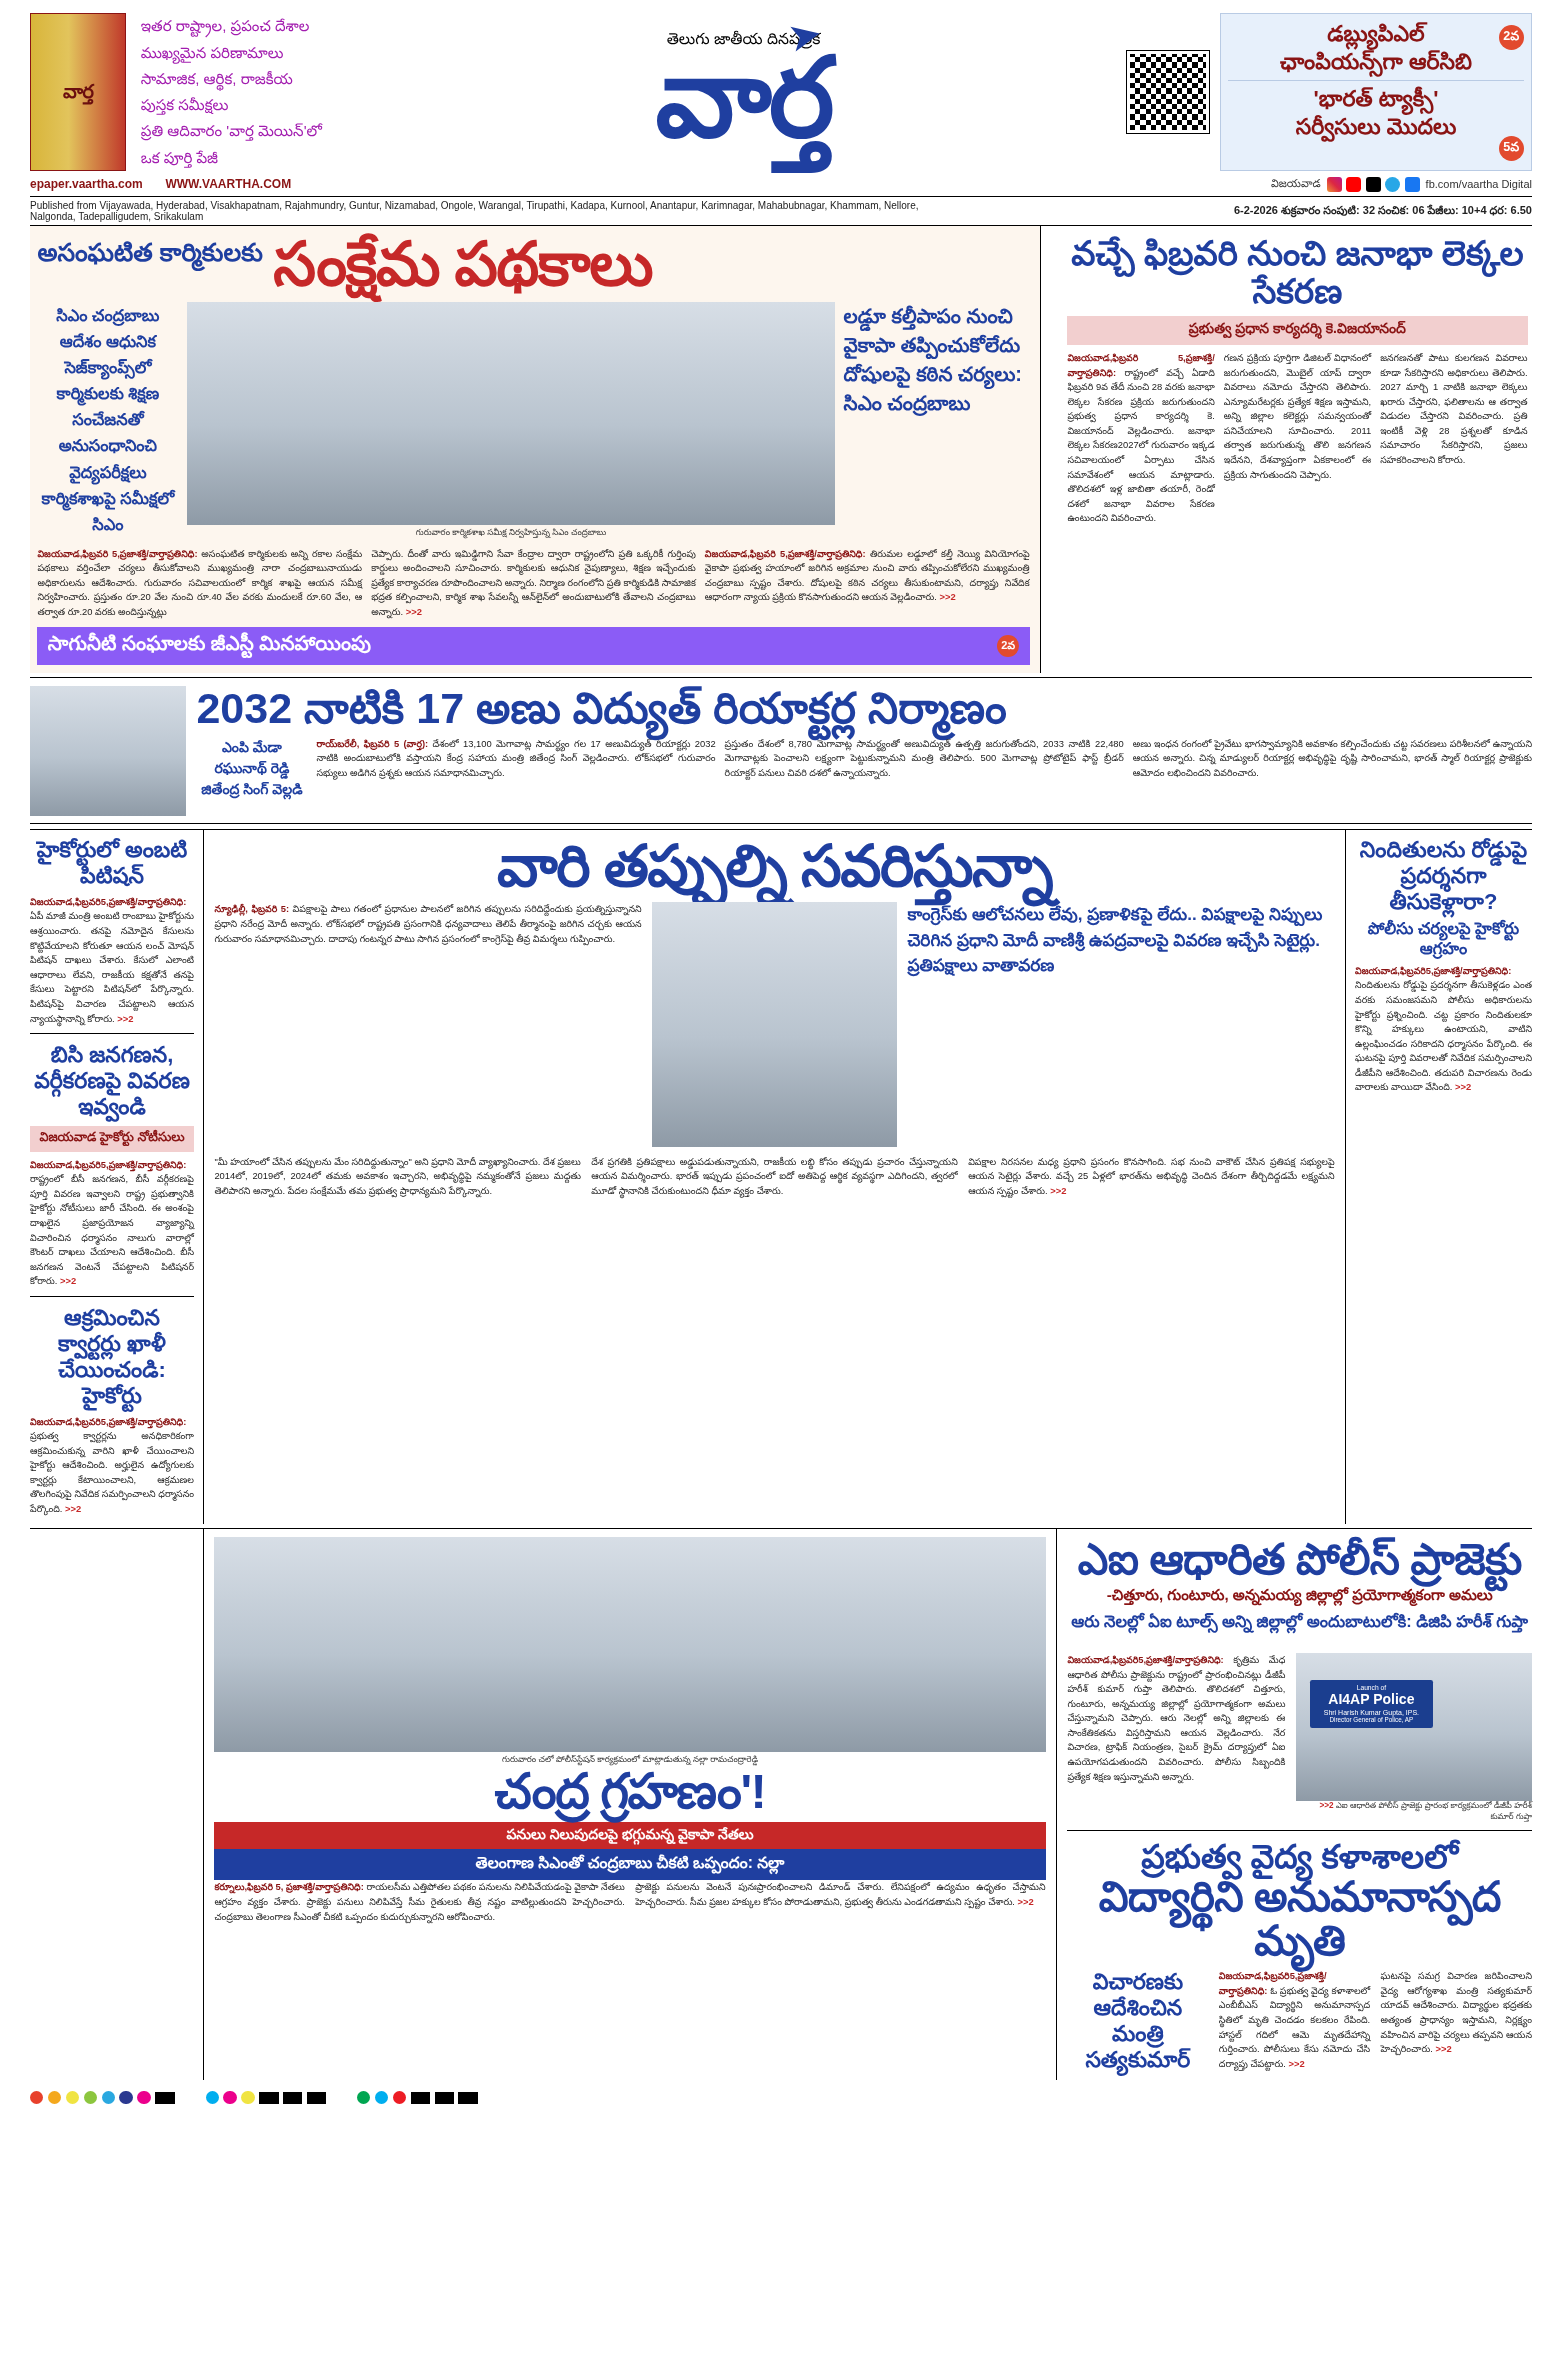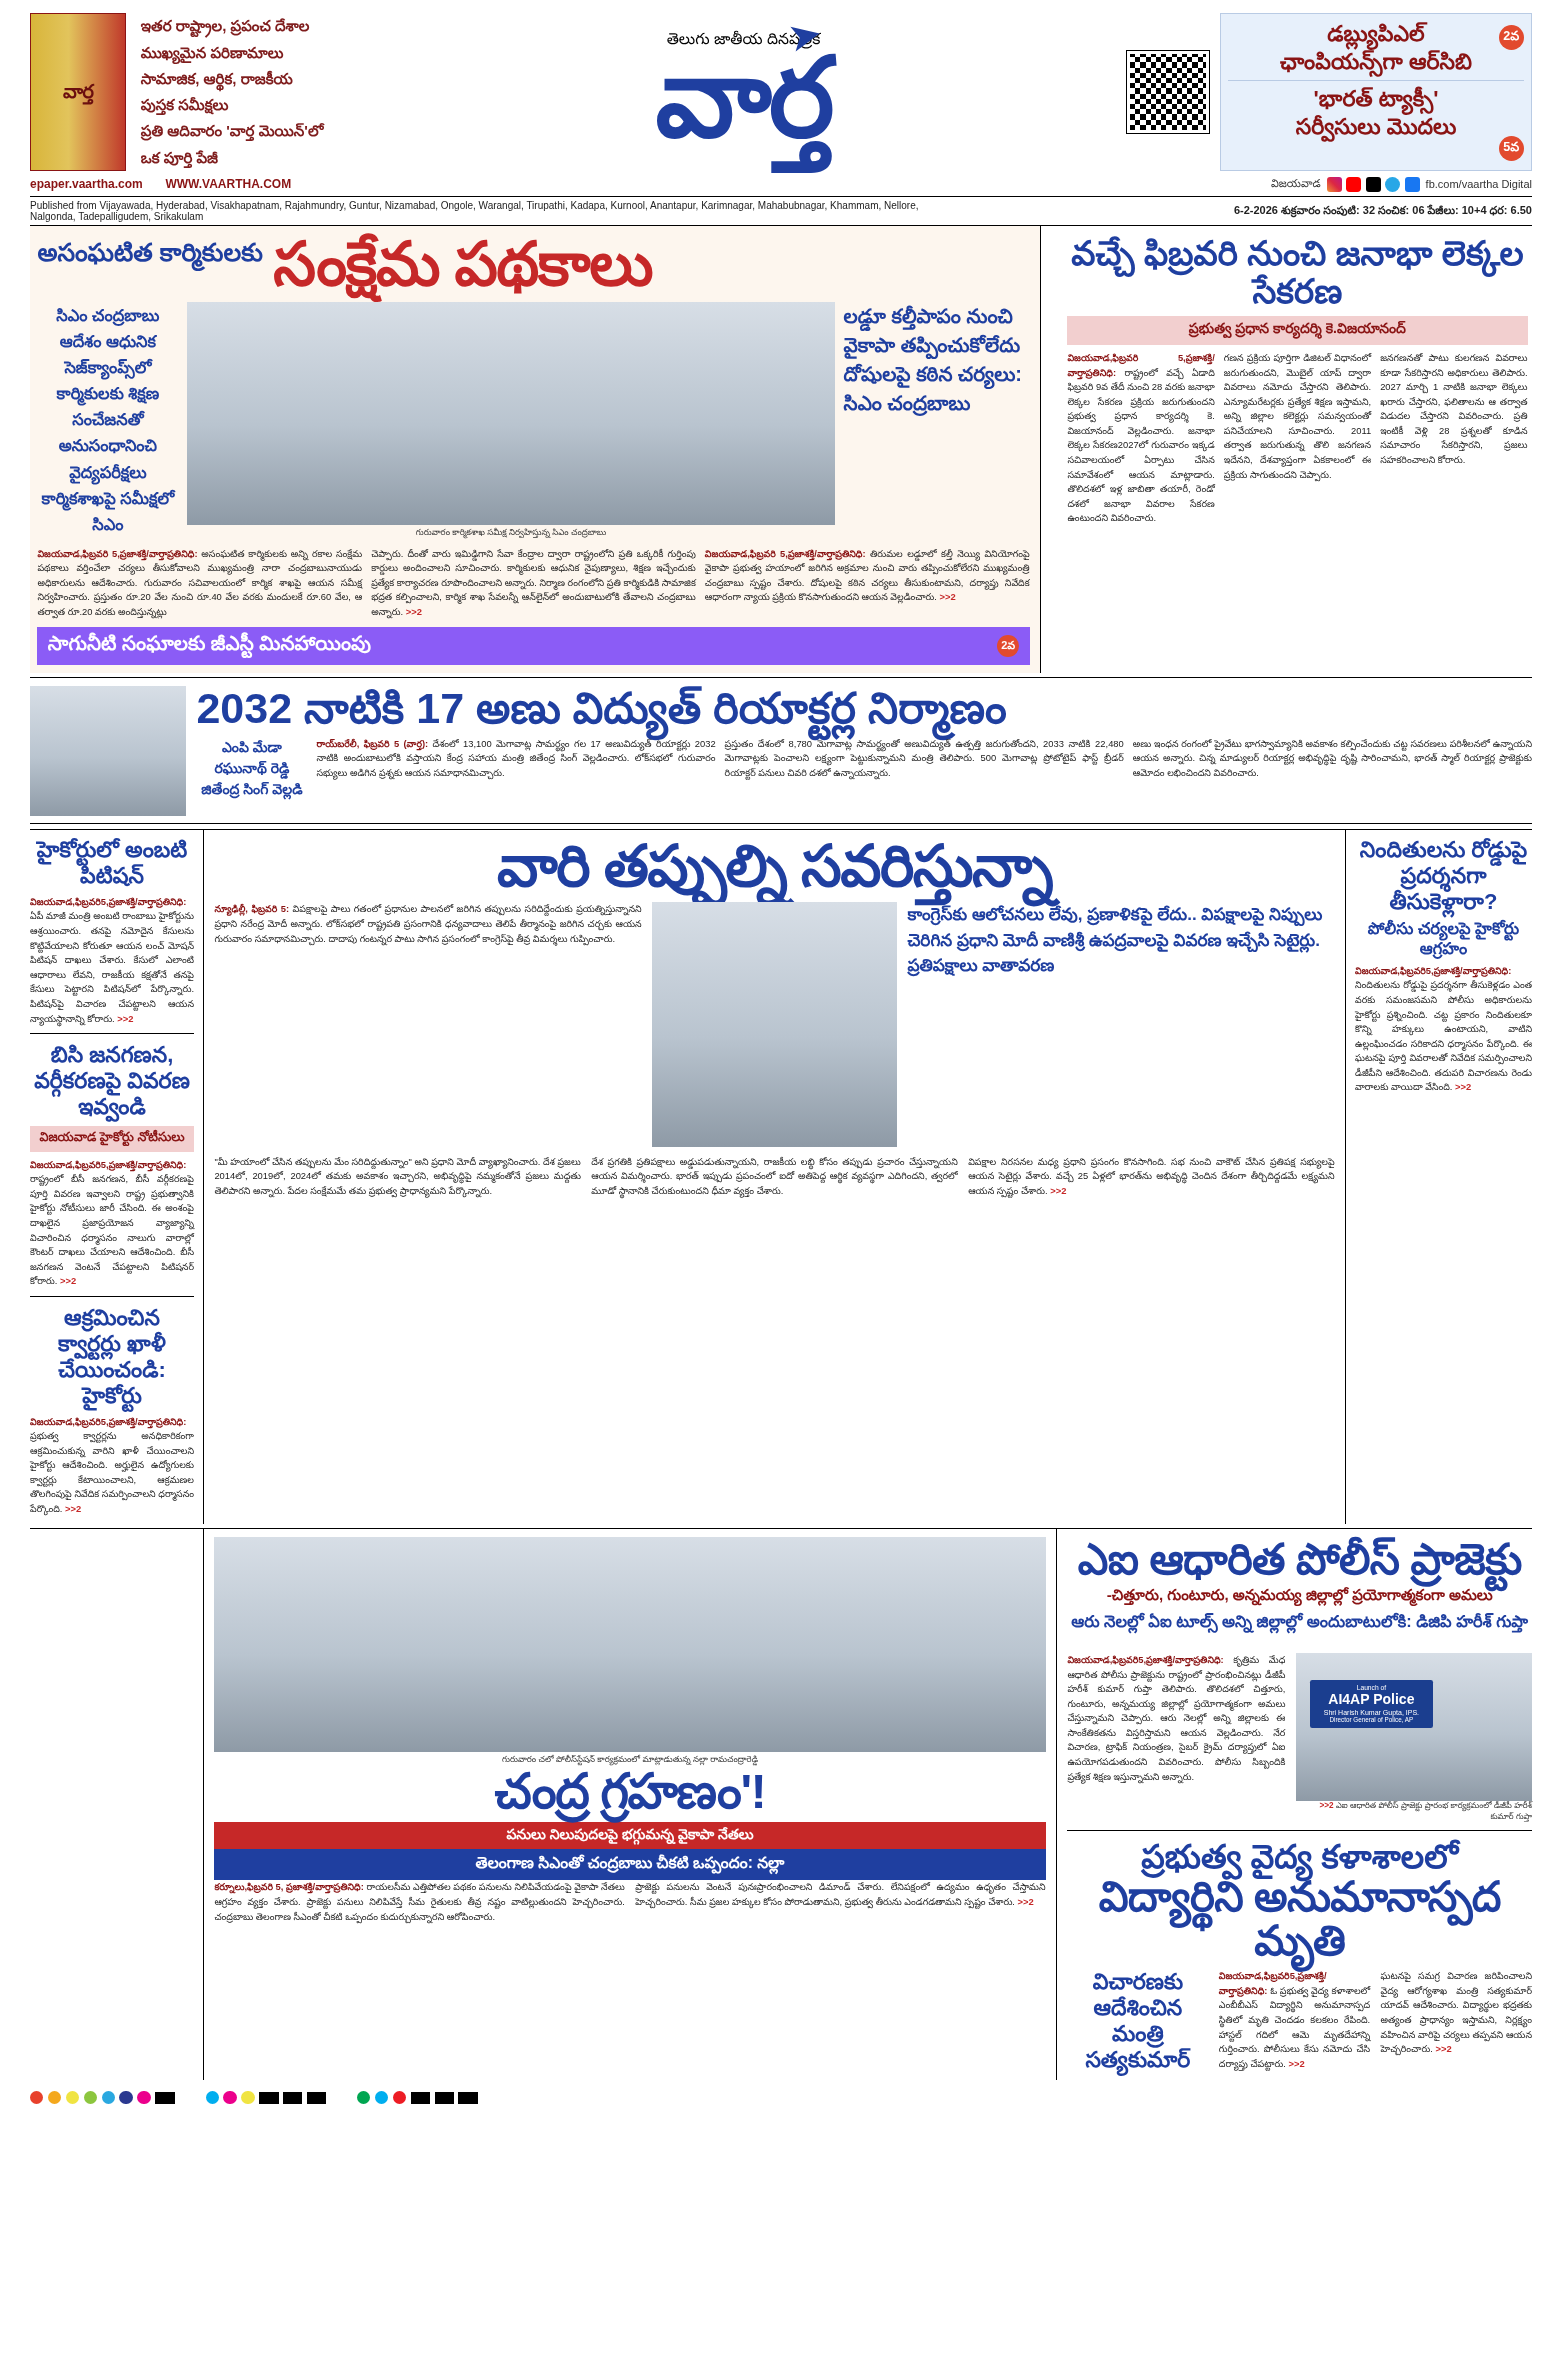--- a/index.html
+++ b/index.html
@@ -36,22 +36,22 @@
     font-size: 19.3px;
     letter-spacing: -0.7px;
     overflow: hidden;
     line-height: 1.05;
     text-align:center;
   }
   .mh-left-text {
     flex: 0 0 230px;
     font-size: 15px;
     line-height: 1.75;
-    color: #7f1d1d;
-    font-weight: bold;
+    color: #a21caf;
+    font-weight: normal;
     padding-left: 7.4px;
   }
   .mh-left-text div { white-space: nowrap; }
   .mh-center {
     flex: 1 1 auto;
     display: flex;
     flex-direction: column;
     align-items: center;
     justify-content: center;
     position: relative;

